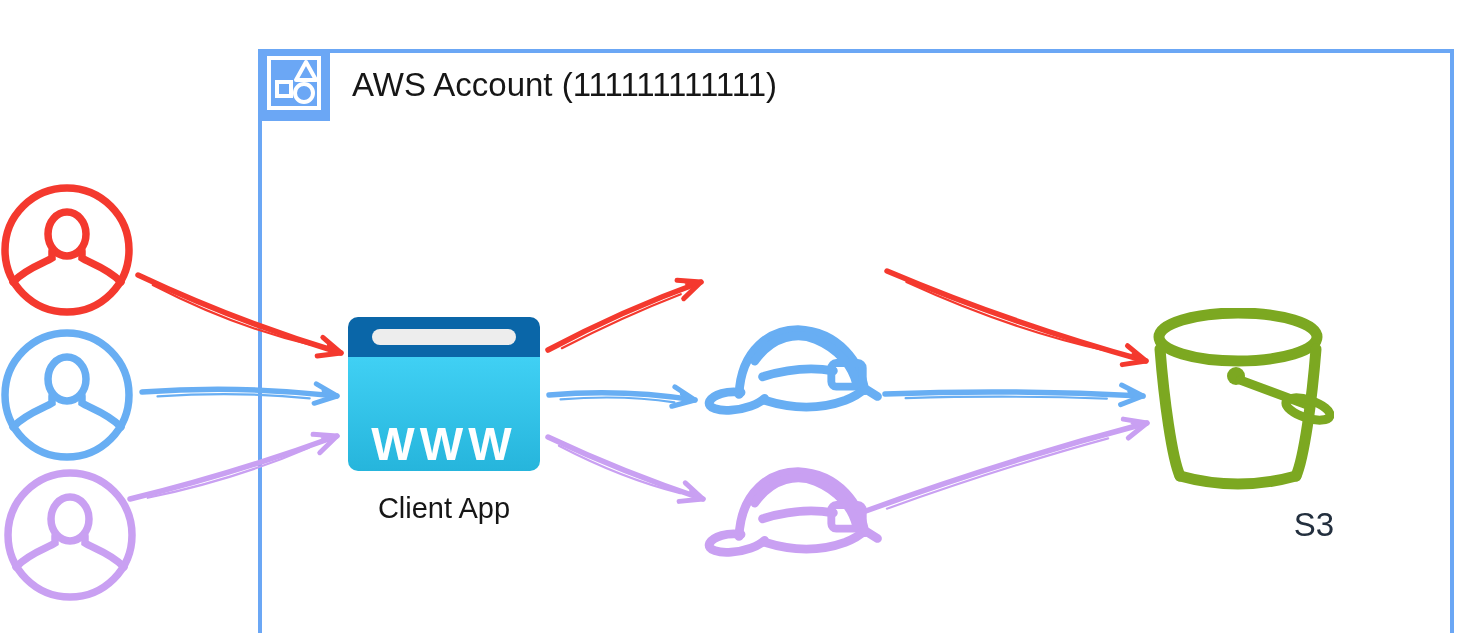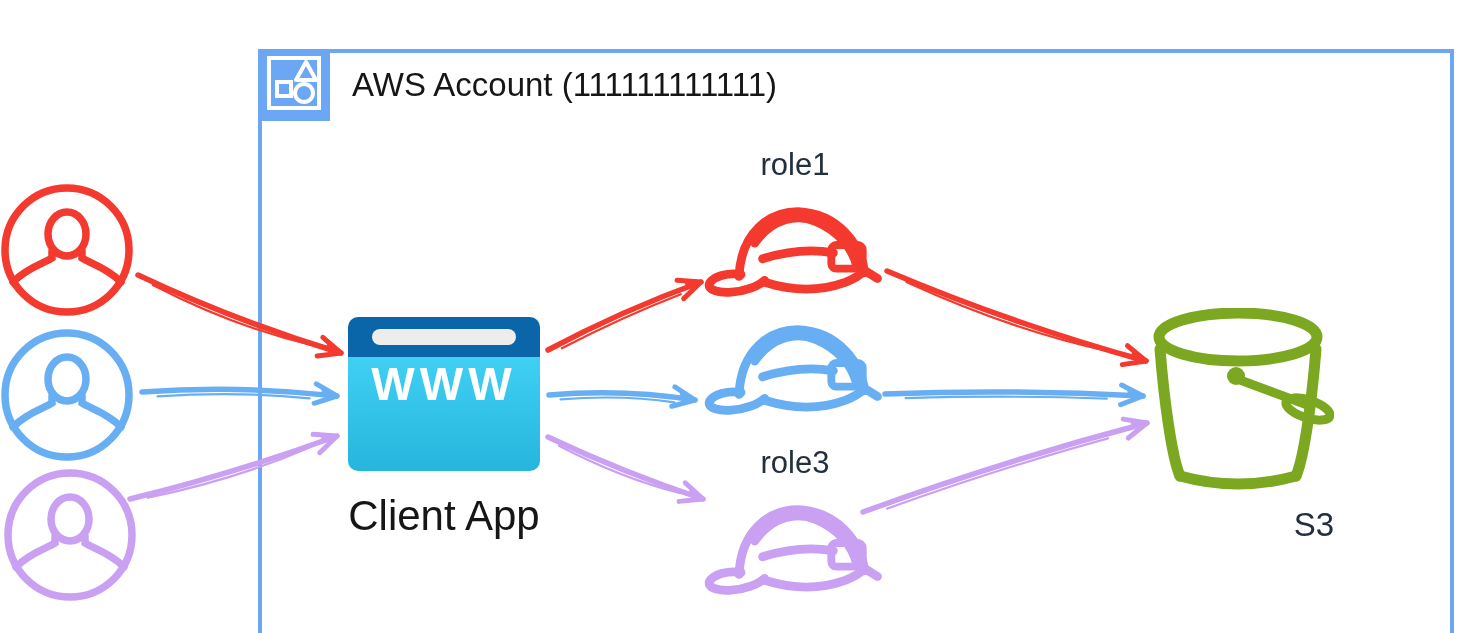--- a/index.html
+++ b/index.html
@@ -17,25 +17,25 @@
 
   
   .user{position:absolute;width:134px;height:134px;z-index:2;}
 
   
   .browser{position:absolute;left:348px;top:273px;width:192px;height:154px;
            border-radius:10px;overflow:hidden;z-index:2;}
   .browser-top{position:relative;height:40px;background:var(--browser-top);}
   .address-bar{position:absolute;left:24px;top:12px;width:144px;height:16px;
                border-radius:8px;background:var(--address-bar);}
-  .browser-body{height:114px;display:flex;align-items:flex-start;justify-content:center;
+  .browser-body{height:114px;display:flex;align-items:flex-end;justify-content:center;
                 background:linear-gradient(180deg,var(--browser-body-top),var(--browser-body-bottom));}
   .www-text{color:#ffffff;font-weight:bold;font-size:46px;letter-spacing:5px;}
   .client-label{position:absolute;left:330px;top:448px;width:228px;text-align:center;
-                font-size:42px;color:var(--title-text);z-index:2;}
+                font-size:29px;color:var(--title-text);z-index:2;}
 
   
   .role{position:absolute;left:700px;width:190px;z-index:2;}
   .role-label{height:38px;line-height:38px;text-align:center;font-size:31px;color:var(--label-dark);}
   .hat{display:block;margin:8px auto 0;width:190px;height:108px;}
 
   
   .s3-icon{position:absolute;left:1150px;top:264px;width:184px;height:186px;z-index:2;}
   .s3-label{position:absolute;left:1150px;top:462px;width:184px;text-align:right;
             font-size:33px;color:var(--label-dark);z-index:2;}
@@ -89,45 +89,32 @@
   <div class="browser">
     <div class="browser-top">
       <div class="address-bar"></div>
     </div>
     <div class="browser-body">
       <span class="www-text">WWW</span>
     </div>
   </div>
   <div class="client-label">Client App</div>
 
-  <div class="role" style="top: 102px; color: rgb(244, 57, 46);">
-    <div class="role-label">role1</div>
-    <svg class="hat" viewBox="0 0 190 110" fill="none" stroke="currentColor" stroke-width="9" stroke-linecap="round">
-      <path d="M 40,84 C 26,82 12,86 8,93 C 5,100 18,103 30,102 C 44,101 58,96 64,90"></path>
-      <path d="M 38,86 C 40,40 70,20 98,20 C 140,22 162,54 166,82"></path>
-      <path d="M 54,52 C 72,26 98,22 116,30 C 140,40 154,58 158,76"></path>
-      <path d="M 62,68 C 88,60 112,58 134,62"></path>
-      <rect x="132" y="54" width="32" height="24" rx="5" stroke-width="8"></rect>
-      <path d="M 64,92 C 96,102 124,100 146,92 C 156,88 162,84 166,80"></path>
-      <path d="M 166,80 L 179,88"></path>
-    </svg>
-  </div>
   <div class="role" style="top: 258px; color: rgb(104, 174, 243);">
     <svg class="hat" viewBox="0 0 190 110" fill="none" stroke="currentColor" stroke-width="9" stroke-linecap="round">
       <path d="M 40,84 C 26,82 12,86 8,93 C 5,100 18,103 30,102 C 44,101 58,96 64,90"></path>
       <path d="M 38,86 C 40,40 70,20 98,20 C 140,22 162,54 166,82"></path>
       <path d="M 54,52 C 72,26 98,22 116,30 C 140,40 154,58 158,76"></path>
       <path d="M 62,68 C 88,60 112,58 134,62"></path>
       <rect x="132" y="54" width="32" height="24" rx="5" stroke-width="8"></rect>
       <path d="M 64,92 C 96,102 124,100 146,92 C 156,88 162,84 166,80"></path>
       <path d="M 166,80 L 179,88"></path>
     </svg>
   </div>
   <div class="role" style="top: 400px; color: rgb(201, 160, 242);">
-    <div class="role-label">role3</div>
     <svg class="hat" viewBox="0 0 190 110" fill="none" stroke="currentColor" stroke-width="9" stroke-linecap="round">
       <path d="M 40,84 C 26,82 12,86 8,93 C 5,100 18,103 30,102 C 44,101 58,96 64,90"></path>
       <path d="M 38,86 C 40,40 70,20 98,20 C 140,22 162,54 166,82"></path>
       <path d="M 54,52 C 72,26 98,22 116,30 C 140,40 154,58 158,76"></path>
       <path d="M 62,68 C 88,60 112,58 134,62"></path>
       <rect x="132" y="54" width="32" height="24" rx="5" stroke-width="8"></rect>
       <path d="M 64,92 C 96,102 124,100 146,92 C 156,88 162,84 166,80"></path>
       <path d="M 166,80 L 179,88"></path>
     </svg>
   </div>

